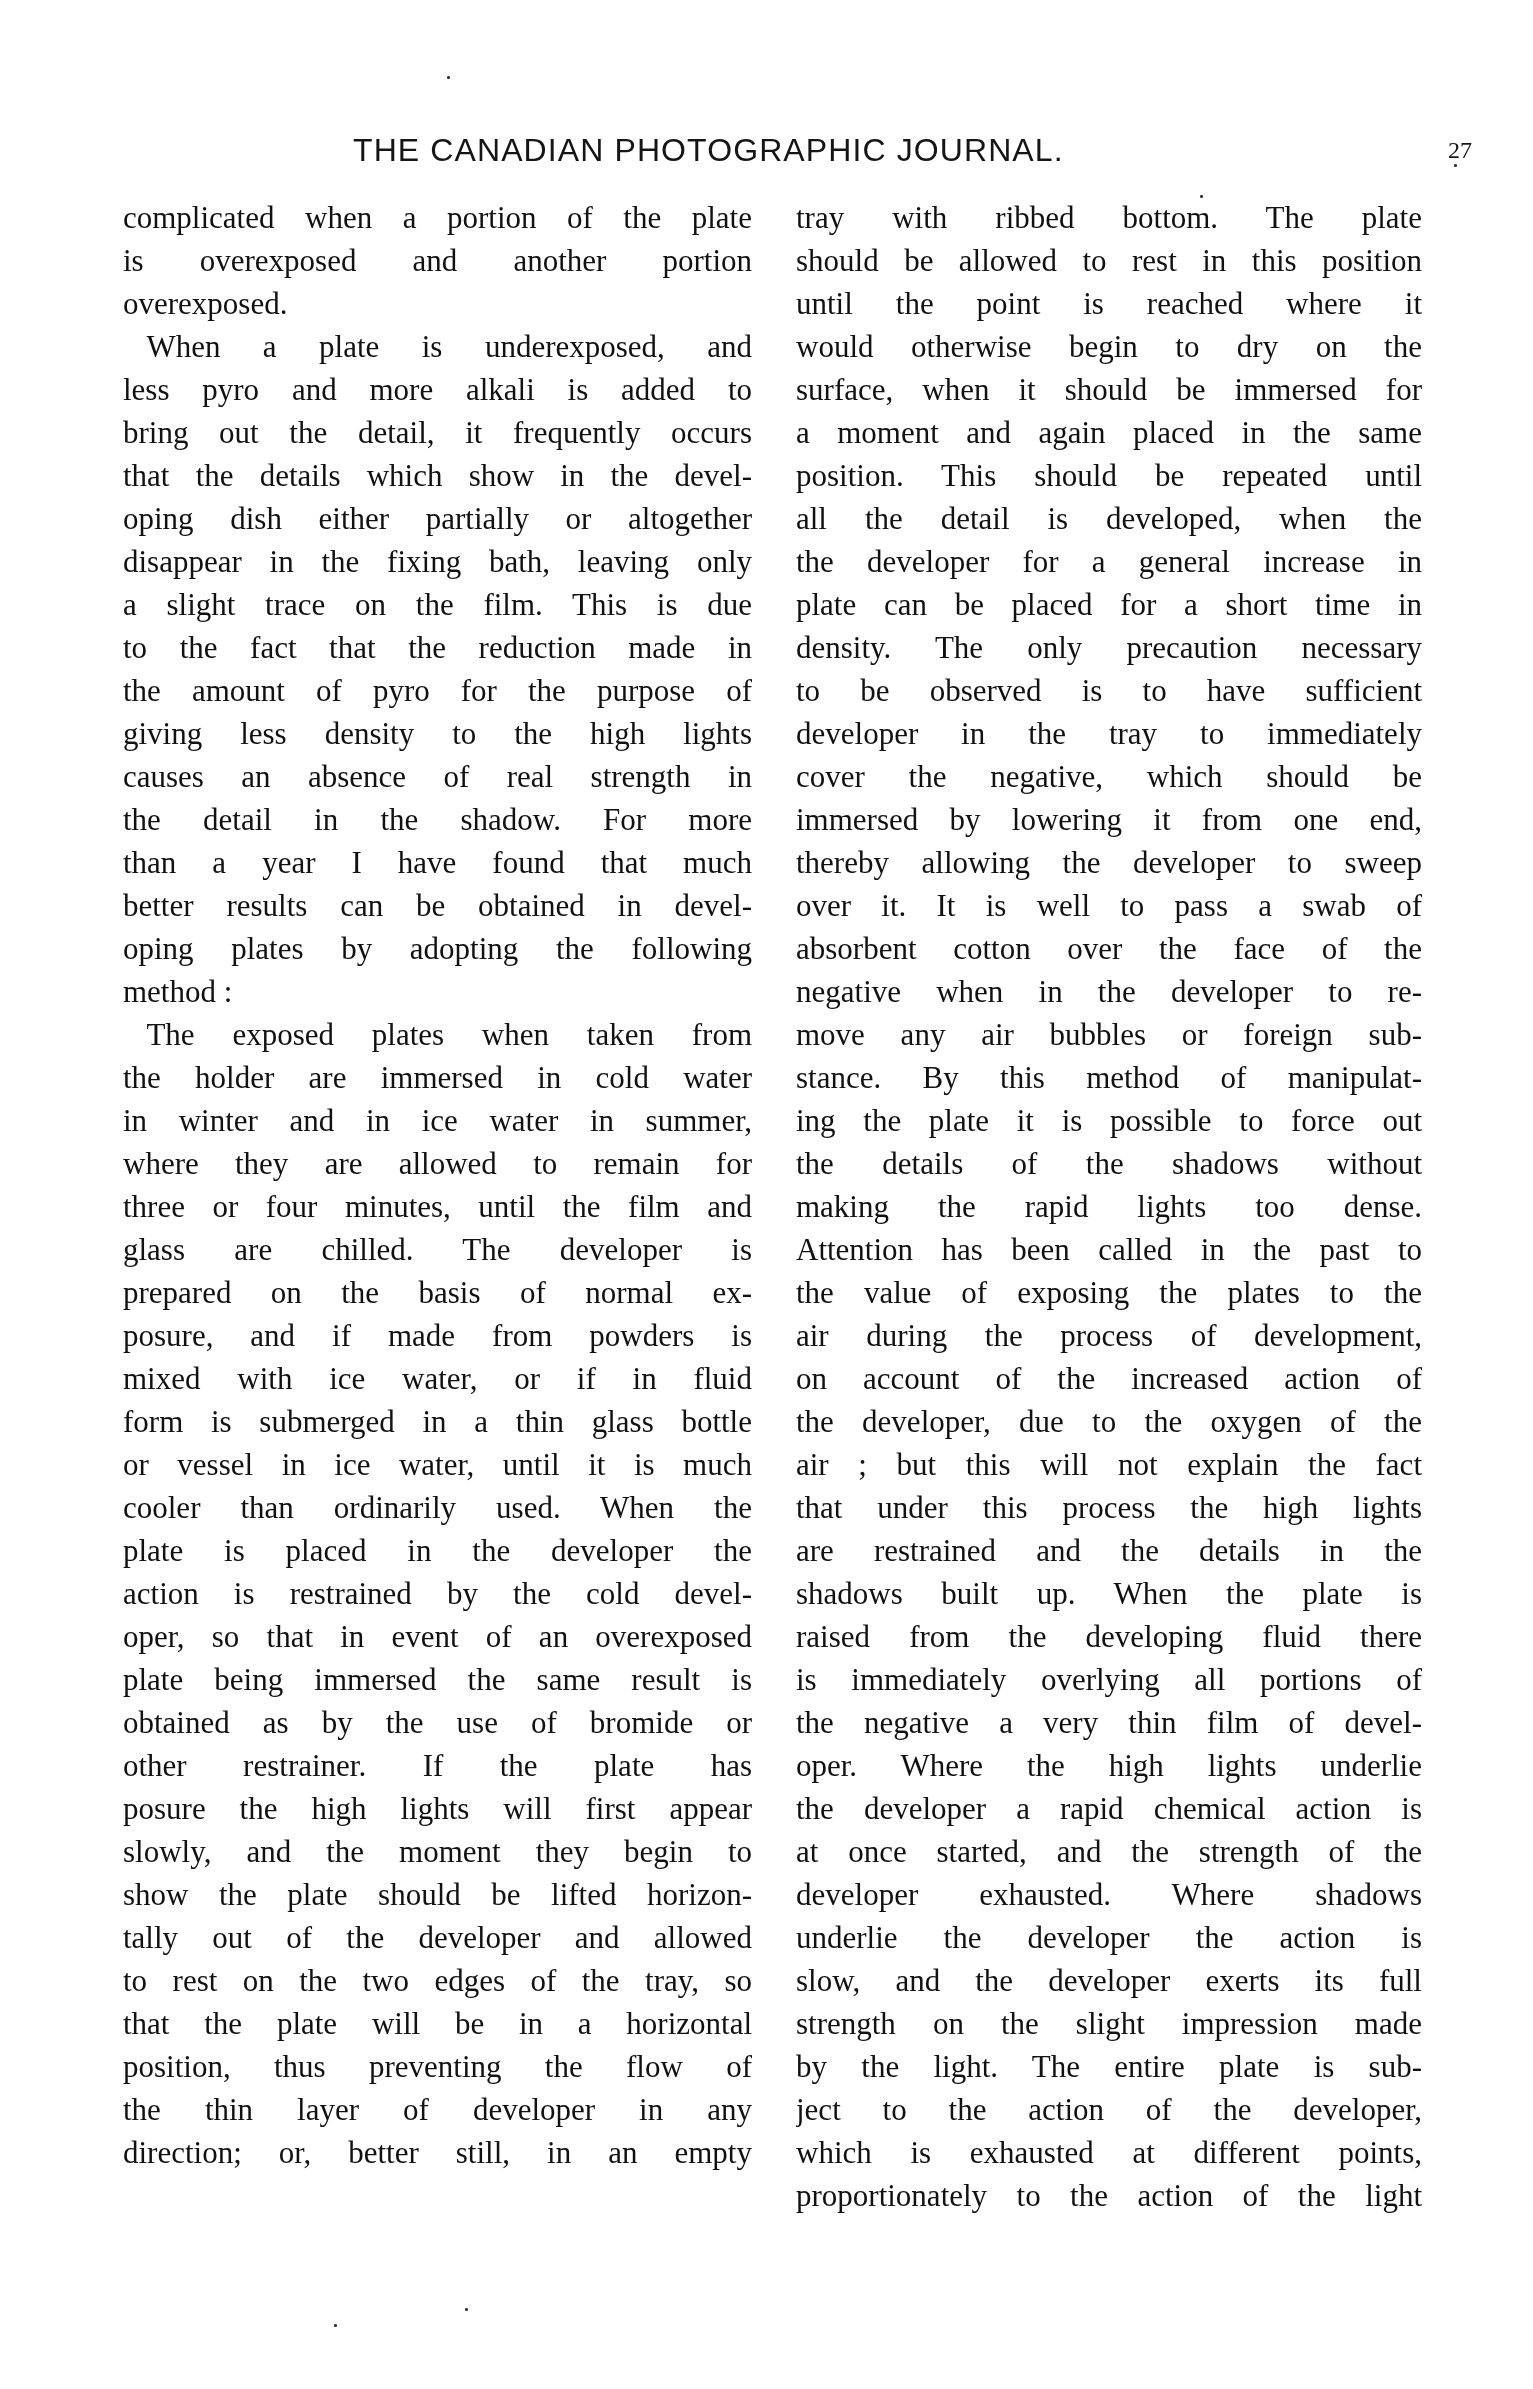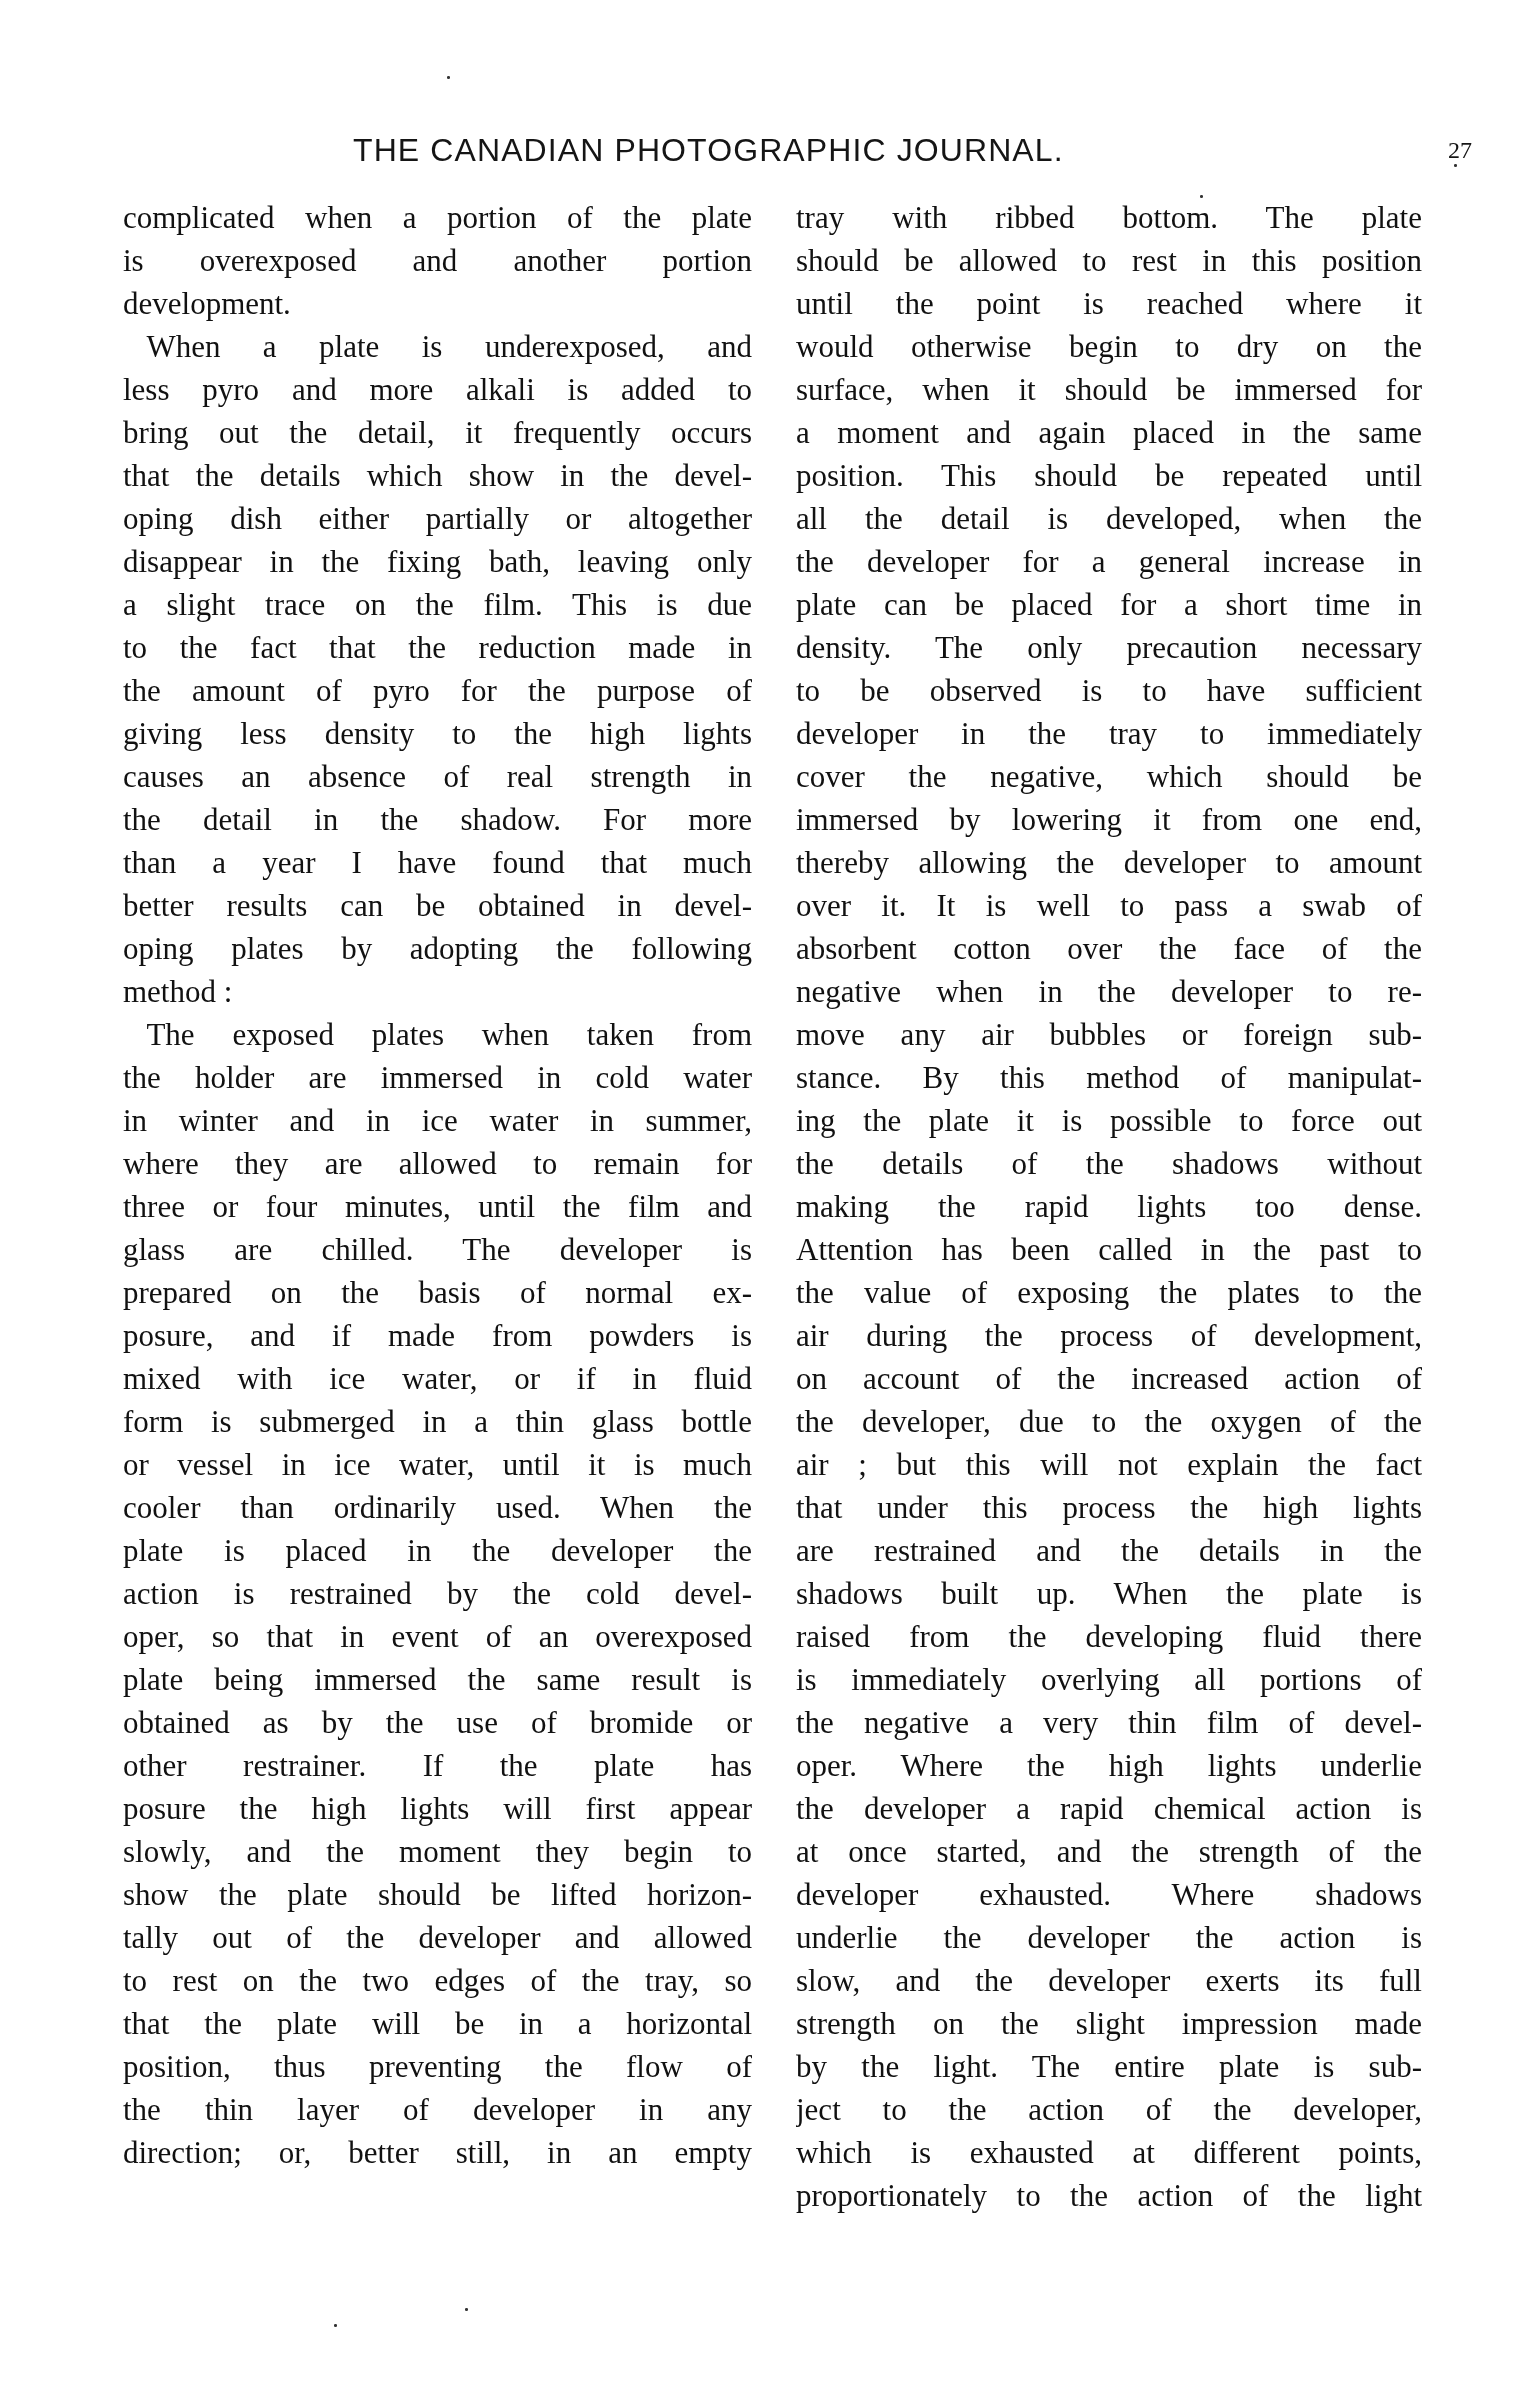--- a/index.html
+++ b/index.html
@@ -87,21 +87,21 @@
 <div class="page">
 
   <div class="running-head">
     <div class="journal-title">THE CANADIAN PHOTOGRAPHIC JOURNAL.</div>
     <div class="page-number">27</div>
   </div>
 
   <div class="column col-left" id="col-left">
       <span class="line">complicated when a portion of the plate</span>
       <span class="line">is overexposed and another portion</span>
-      <span class="line last">development.</span>
+      <span class="line last">overexposed.</span>
       <span class="line indent">When a plate is underexposed, and</span>
       <span class="line">less pyro and more alkali is added to</span>
       <span class="line">bring out the detail, it frequently occurs</span>
       <span class="line">that the details which show in the devel-</span>
       <span class="line">oping dish either partially or altogether</span>
       <span class="line">disappear in the fixing bath, leaving only</span>
       <span class="line">a slight trace on the film. This is due</span>
       <span class="line">to the fact that the reduction made in</span>
       <span class="line">the amount of pyro for the purpose of</span>
       <span class="line">giving less density to the high lights</span>
@@ -148,21 +148,21 @@
       <span class="line">a moment and again placed in the same</span>
       <span class="line">position. This should be repeated until</span>
       <span class="line">all the detail is developed, when the</span>
       <span class="line">the developer for a general increase in</span>
       <span class="line">plate can be placed for a short time in</span>
       <span class="line">density. The only precaution necessary</span>
       <span class="line">to be observed is to have sufficient</span>
       <span class="line">developer in the tray to immediately</span>
       <span class="line">cover the negative, which should be</span>
       <span class="line">immersed by lowering it from one end,</span>
-      <span class="line">thereby allowing the developer to amount</span>
+      <span class="line">thereby allowing the developer to sweep</span>
       <span class="line">over it. It is well to pass a swab of</span>
       <span class="line">absorbent cotton over the face of the</span>
       <span class="line">negative when in the developer to re-</span>
       <span class="line">move any air bubbles or foreign sub-</span>
       <span class="line">stance. By this method of manipulat-</span>
       <span class="line">ing the plate it is possible to force out</span>
       <span class="line">the details of the shadows without</span>
       <span class="line">making the rapid lights too dense.</span>
       <span class="line">Attention has been called in the past to</span>
       <span class="line">the value of exposing the plates to the</span>

